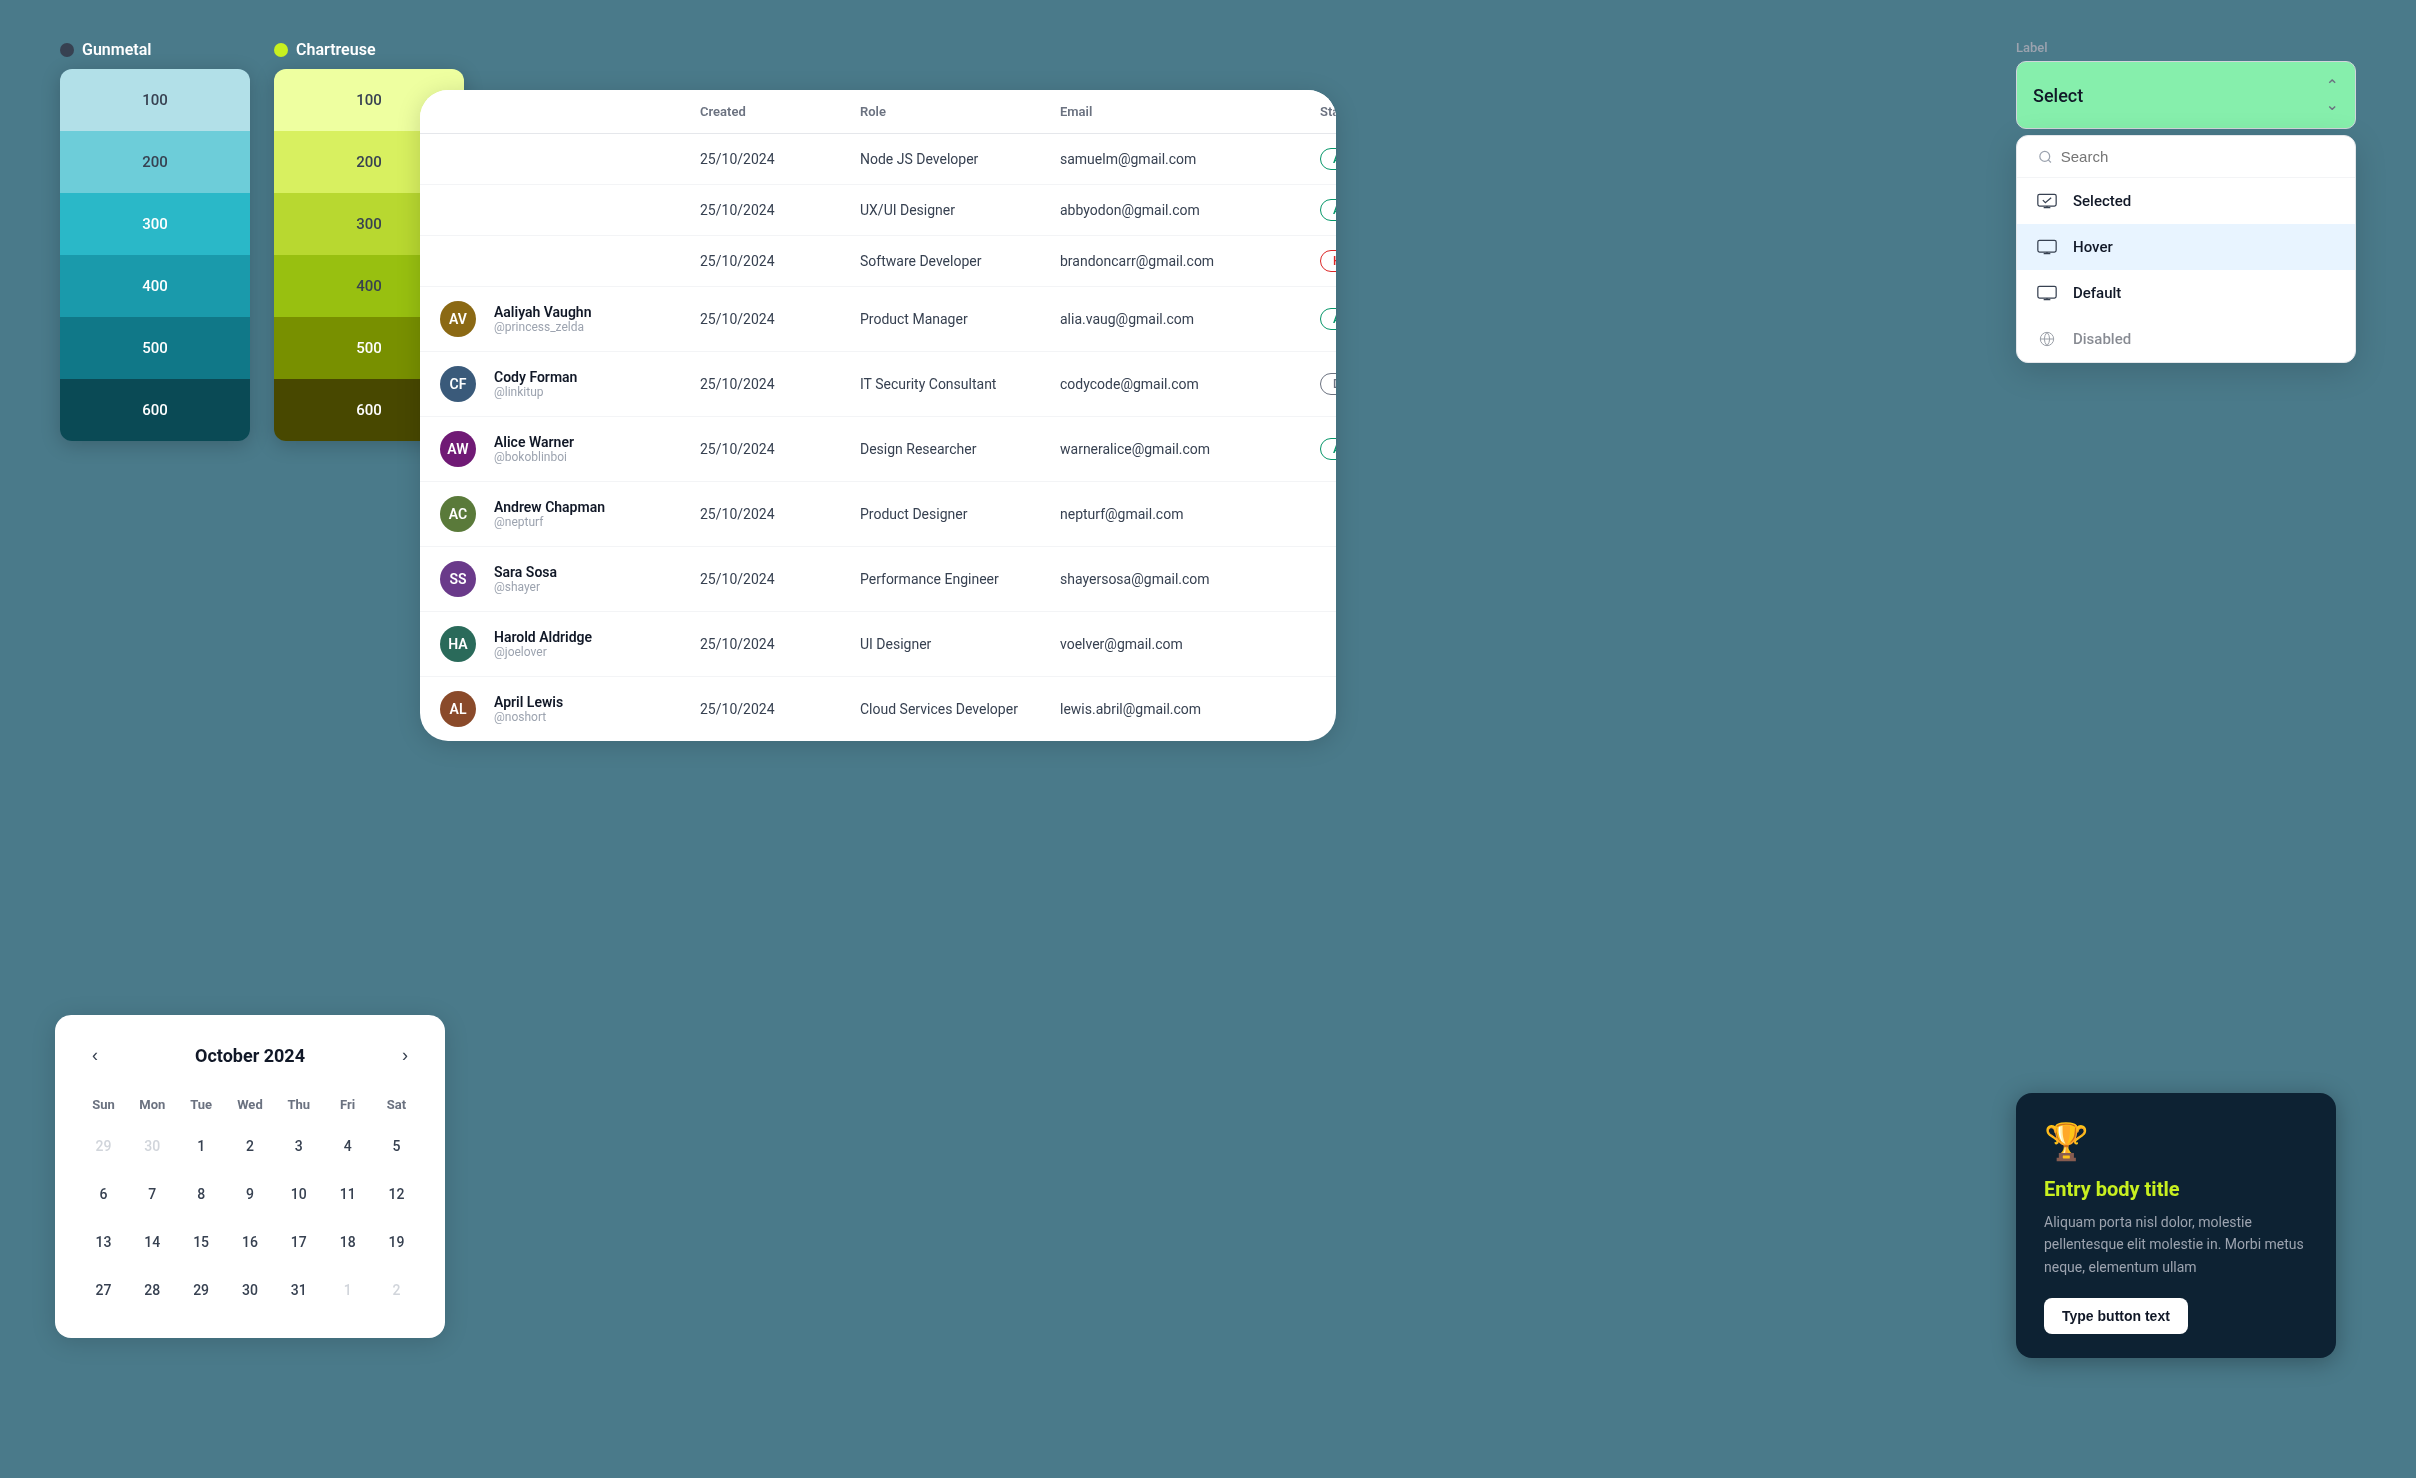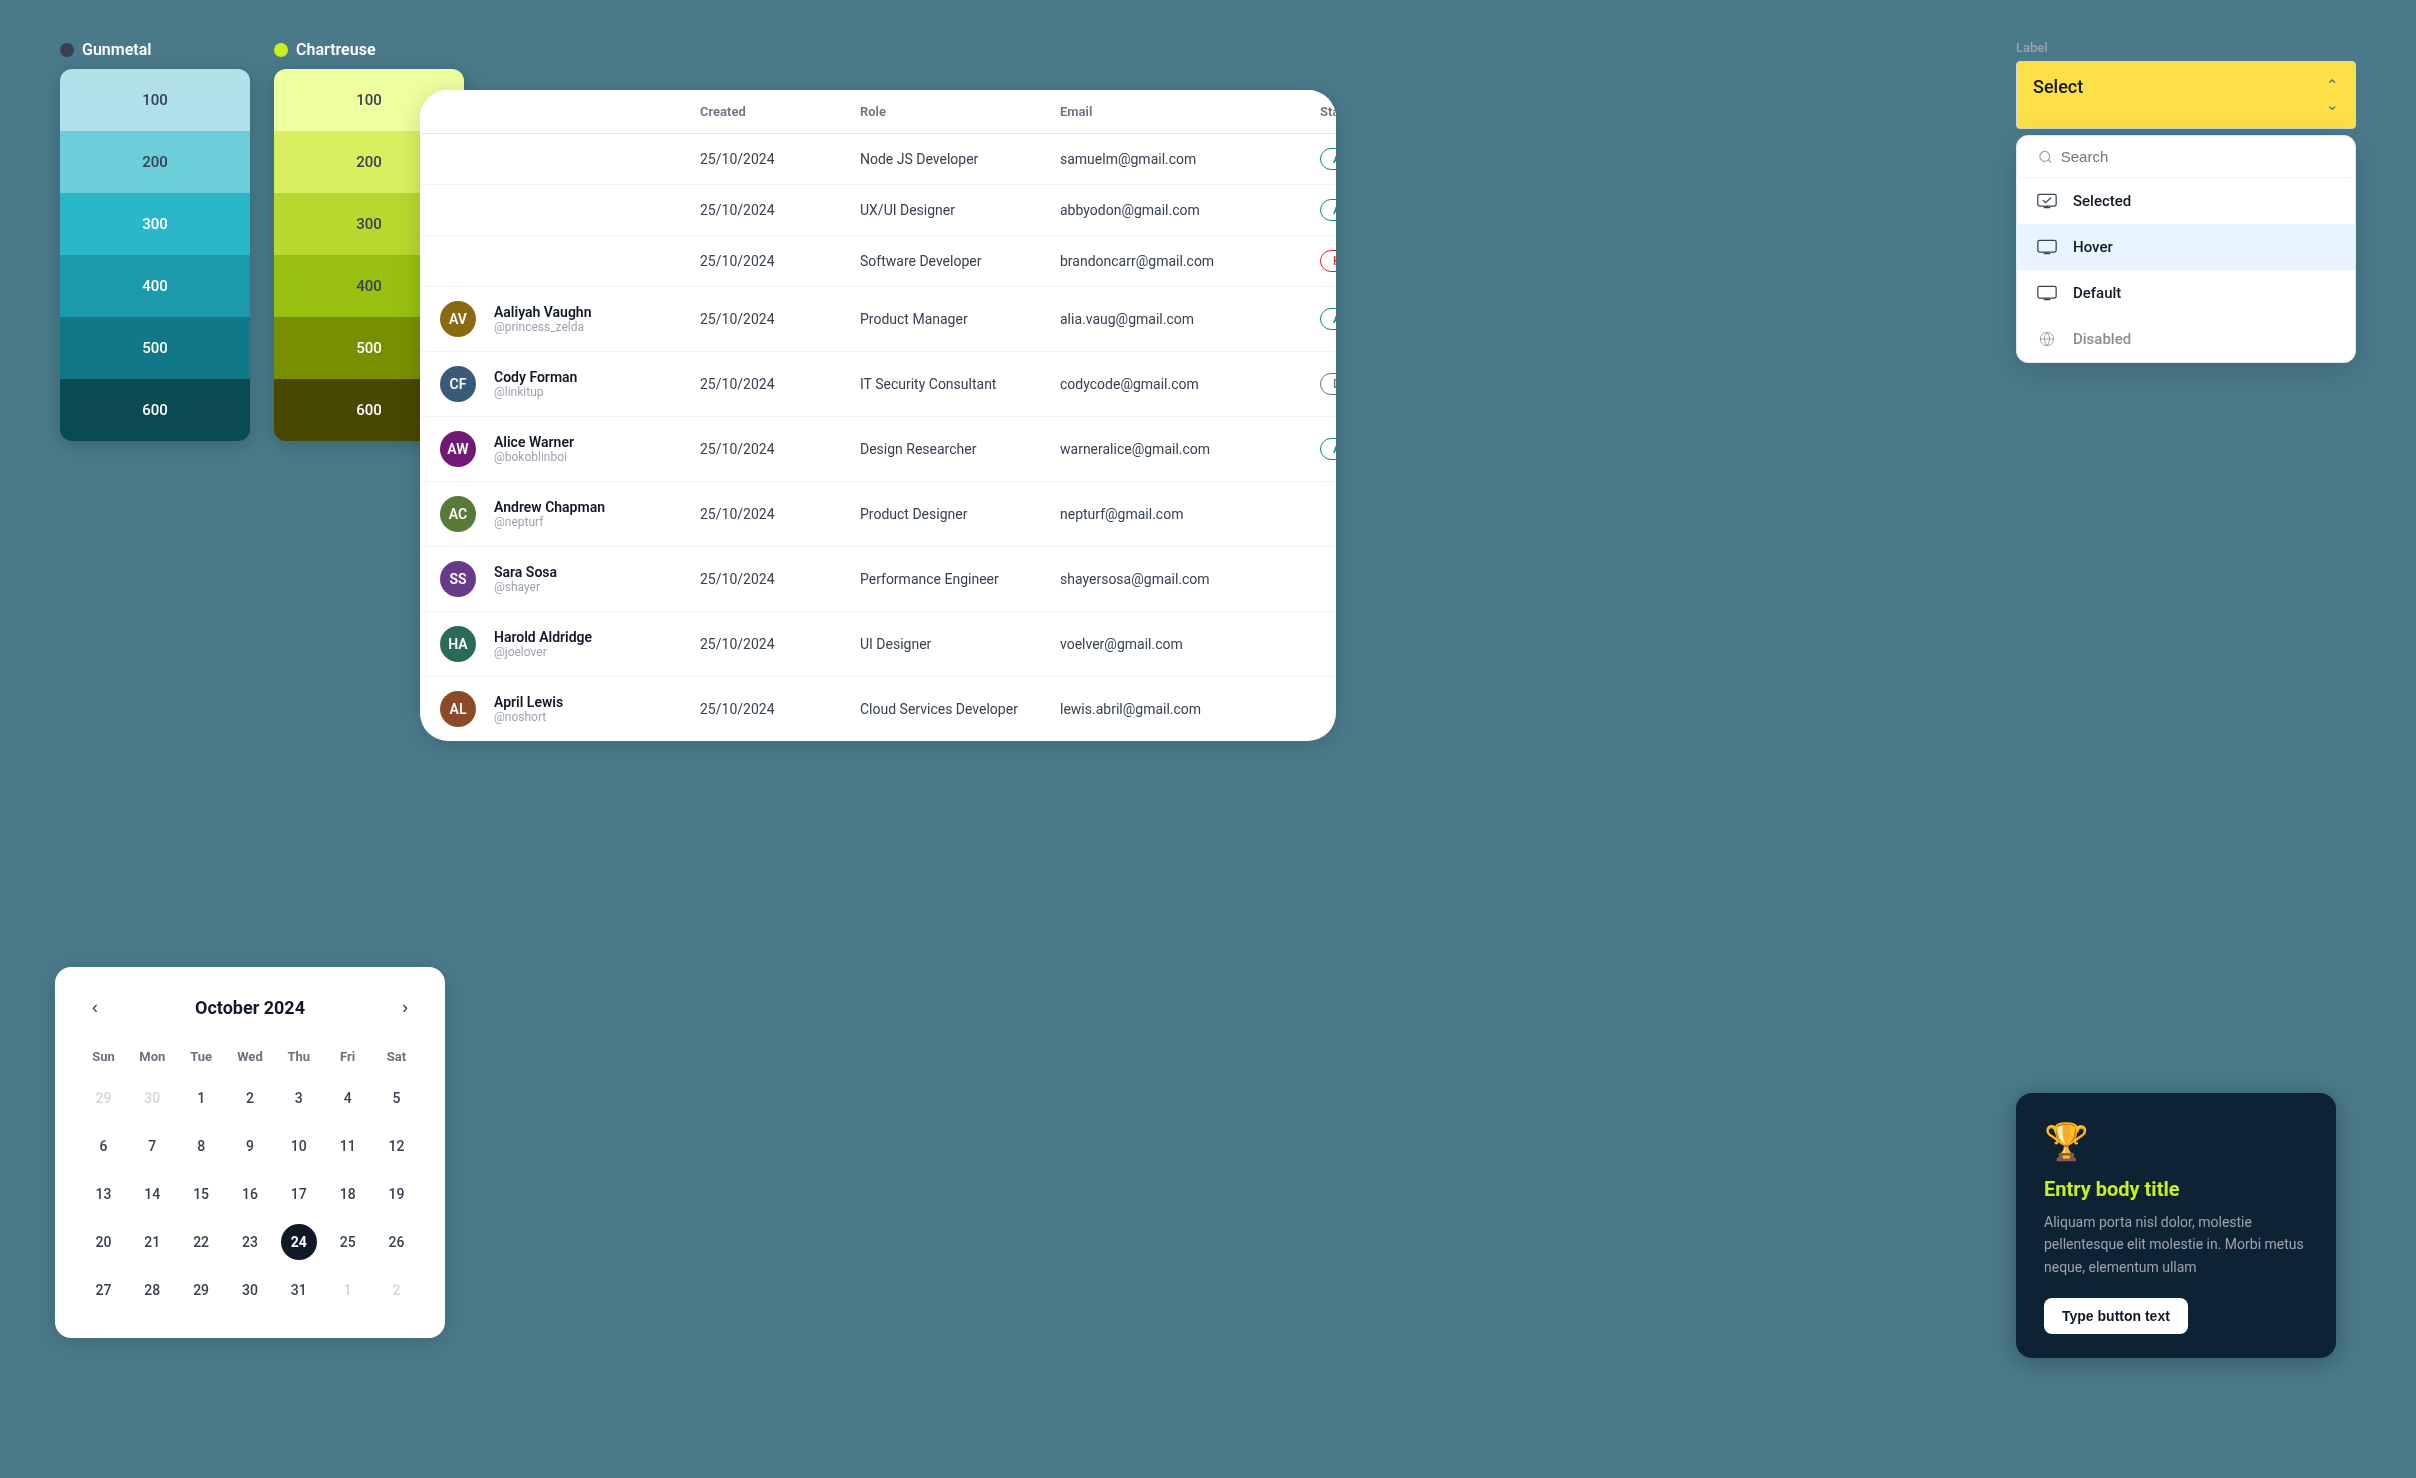--- a/index.html
+++ b/index.html
@@ -243,26 +243,26 @@
     }
 
     .select-label {
       font-size: 13px;
       font-weight: 500;
       color: #9ca3af;
       margin-bottom: 6px;
     }
 
     .select-trigger {
-      background: #fde047;
+      background: #86efac;
       border: 1.5px solid #d1d5db;
-      border-radius: 4px;
+      border-radius: 10px;
       padding: 14px 16px;
       display: flex;
-      align-items: flex-start;
+      align-items: center;
       justify-content: space-between;
       font-size: 18px;
       font-weight: 500;
       color: #111827;
       cursor: pointer;
       margin-bottom: 6px;
     }
 
     .select-chevron {
       font-size: 16px;
@@ -582,29 +582,20 @@
       <tr>
         <td><span class="cal-day">13</span></td>
         <td><span class="cal-day">14</span></td>
         <td><span class="cal-day">15</span></td>
         <td><span class="cal-day">16</span></td>
         <td><span class="cal-day">17</span></td>
         <td><span class="cal-day">18</span></td>
         <td><span class="cal-day">19</span></td>
       </tr>
       <tr>
-        <td><span class="cal-day">20</span></td>
-        <td><span class="cal-day">21</span></td>
-        <td><span class="cal-day">22</span></td>
-        <td><span class="cal-day">23</span></td>
-        <td><span class="cal-day selected">24</span></td>
-        <td><span class="cal-day">25</span></td>
-        <td><span class="cal-day">26</span></td>
-      </tr>
-      <tr>
         <td><span class="cal-day">27</span></td>
         <td><span class="cal-day">28</span></td>
         <td><span class="cal-day">29</span></td>
         <td><span class="cal-day">30</span></td>
         <td><span class="cal-day">31</span></td>
         <td><span class="cal-day inactive">1</span></td>
         <td><span class="cal-day inactive">2</span></td>
       </tr>
     </tbody>
   </table>

